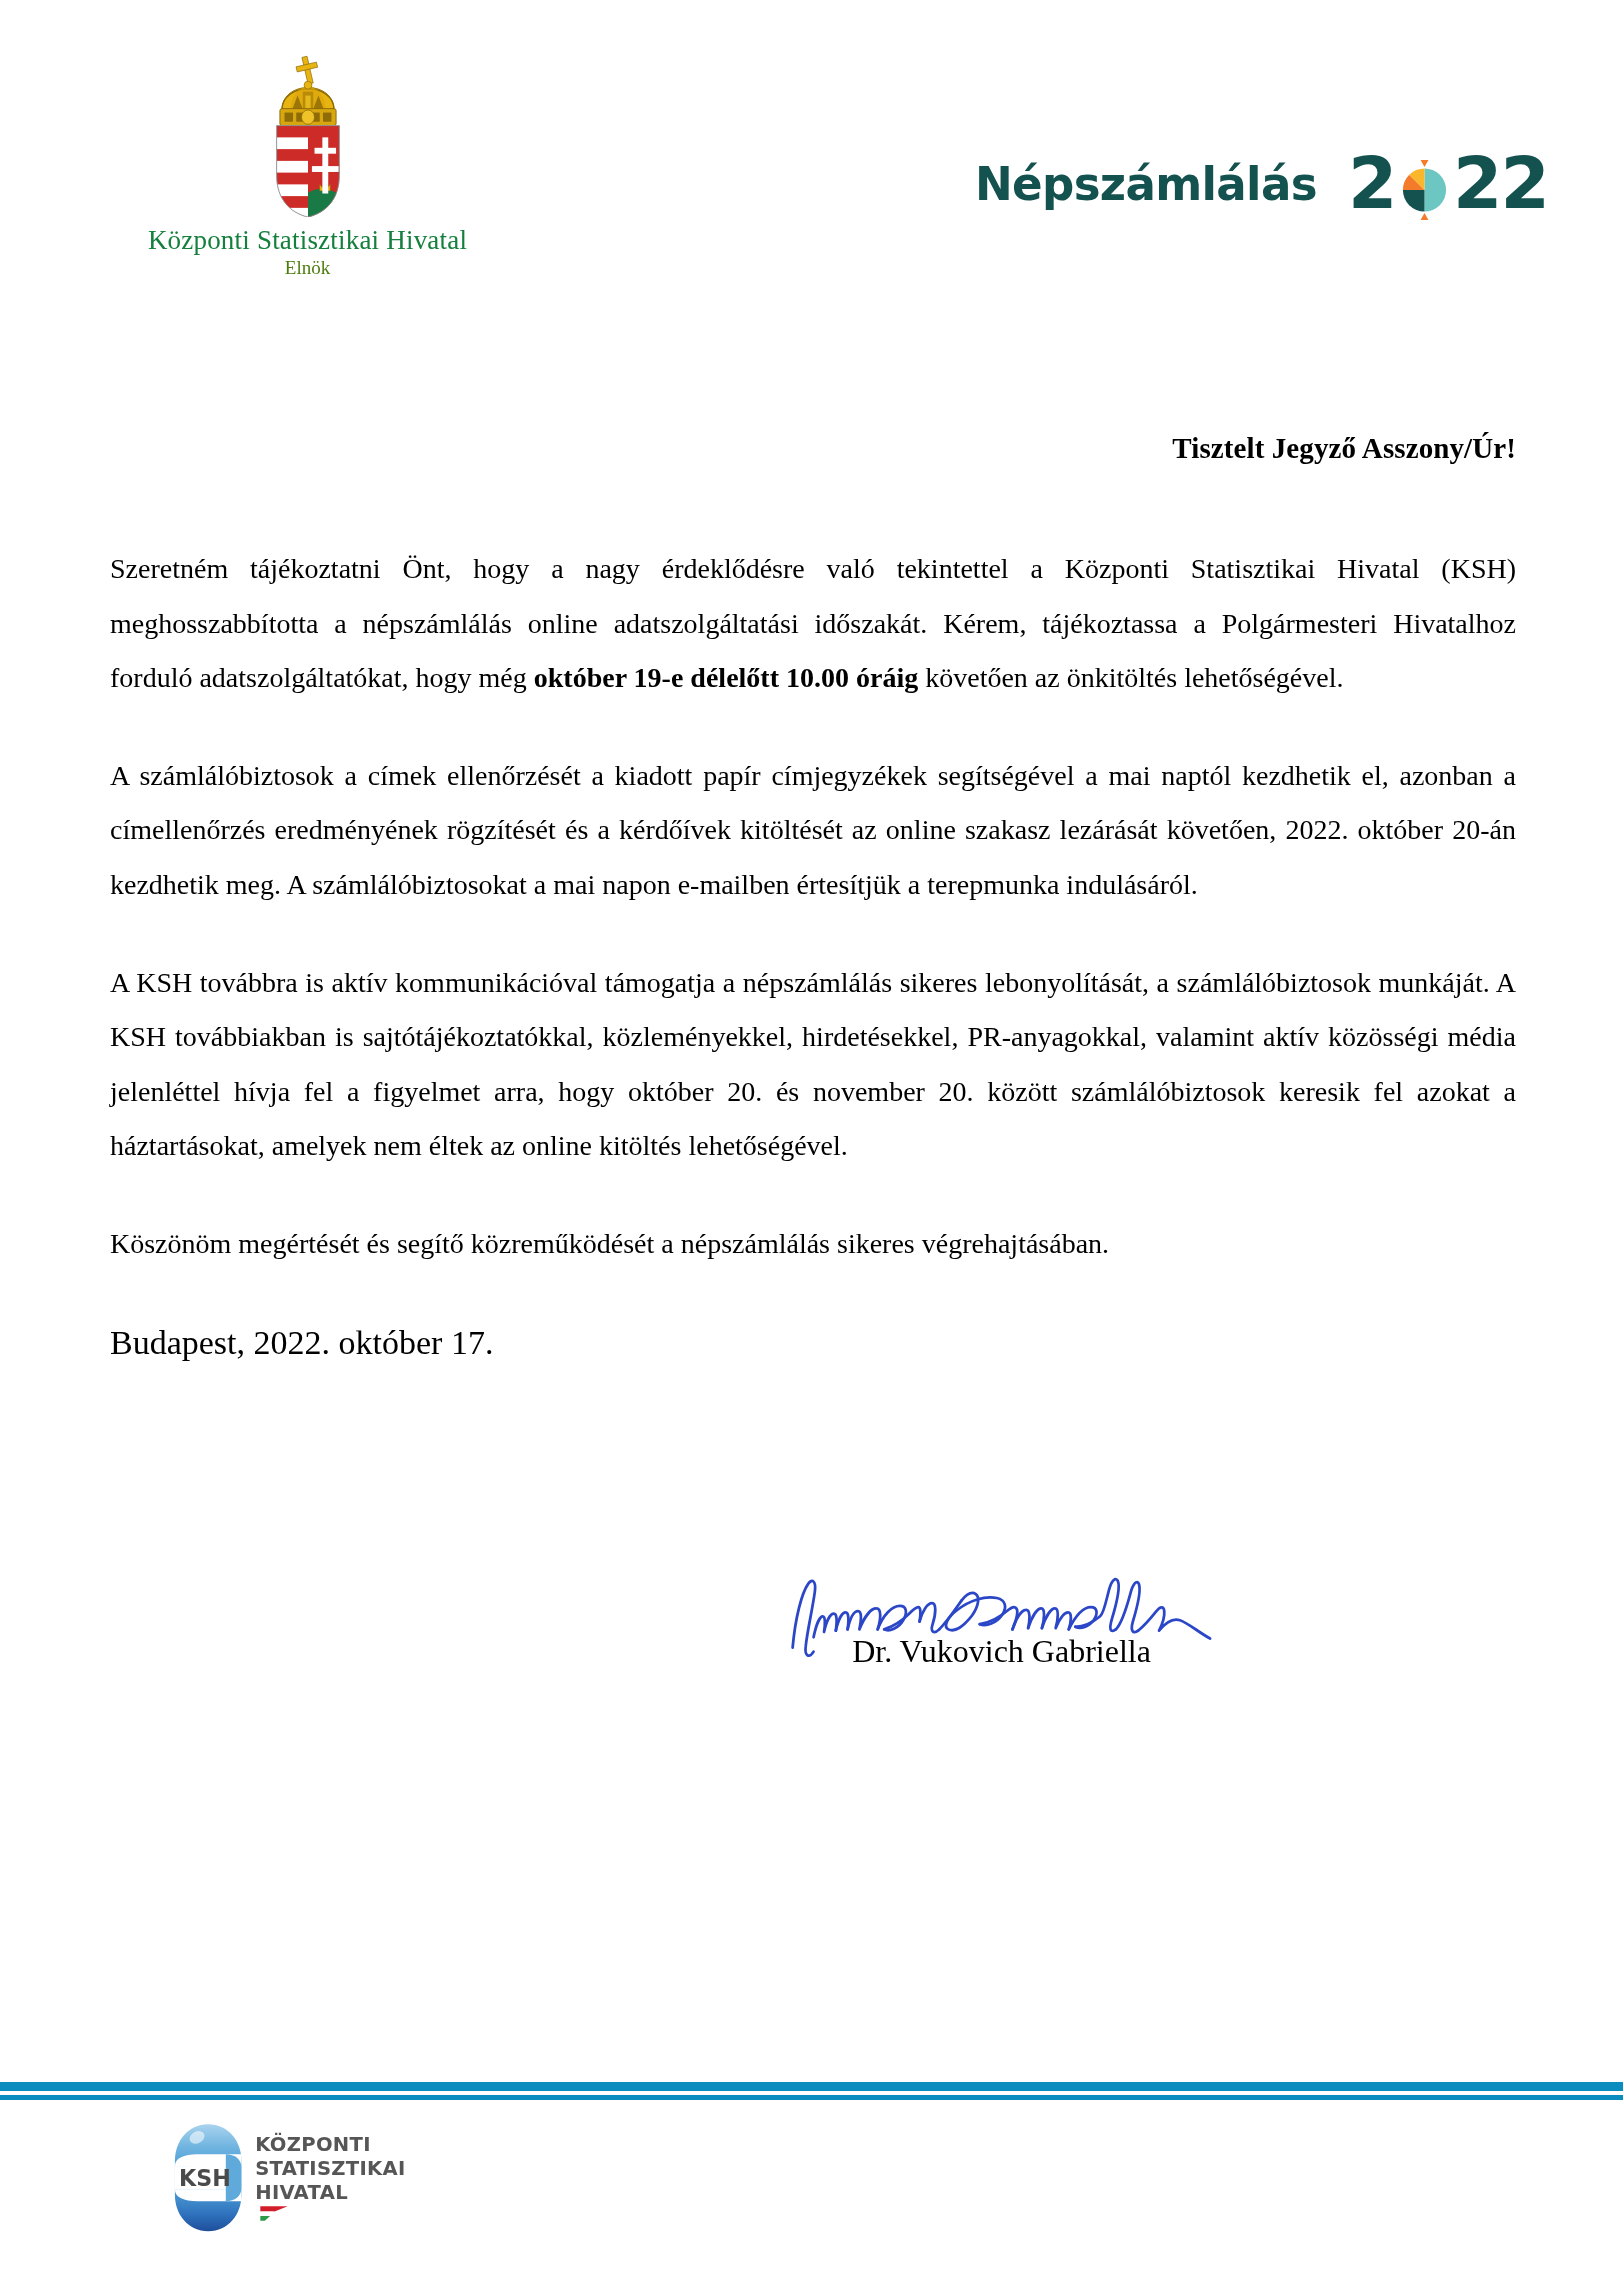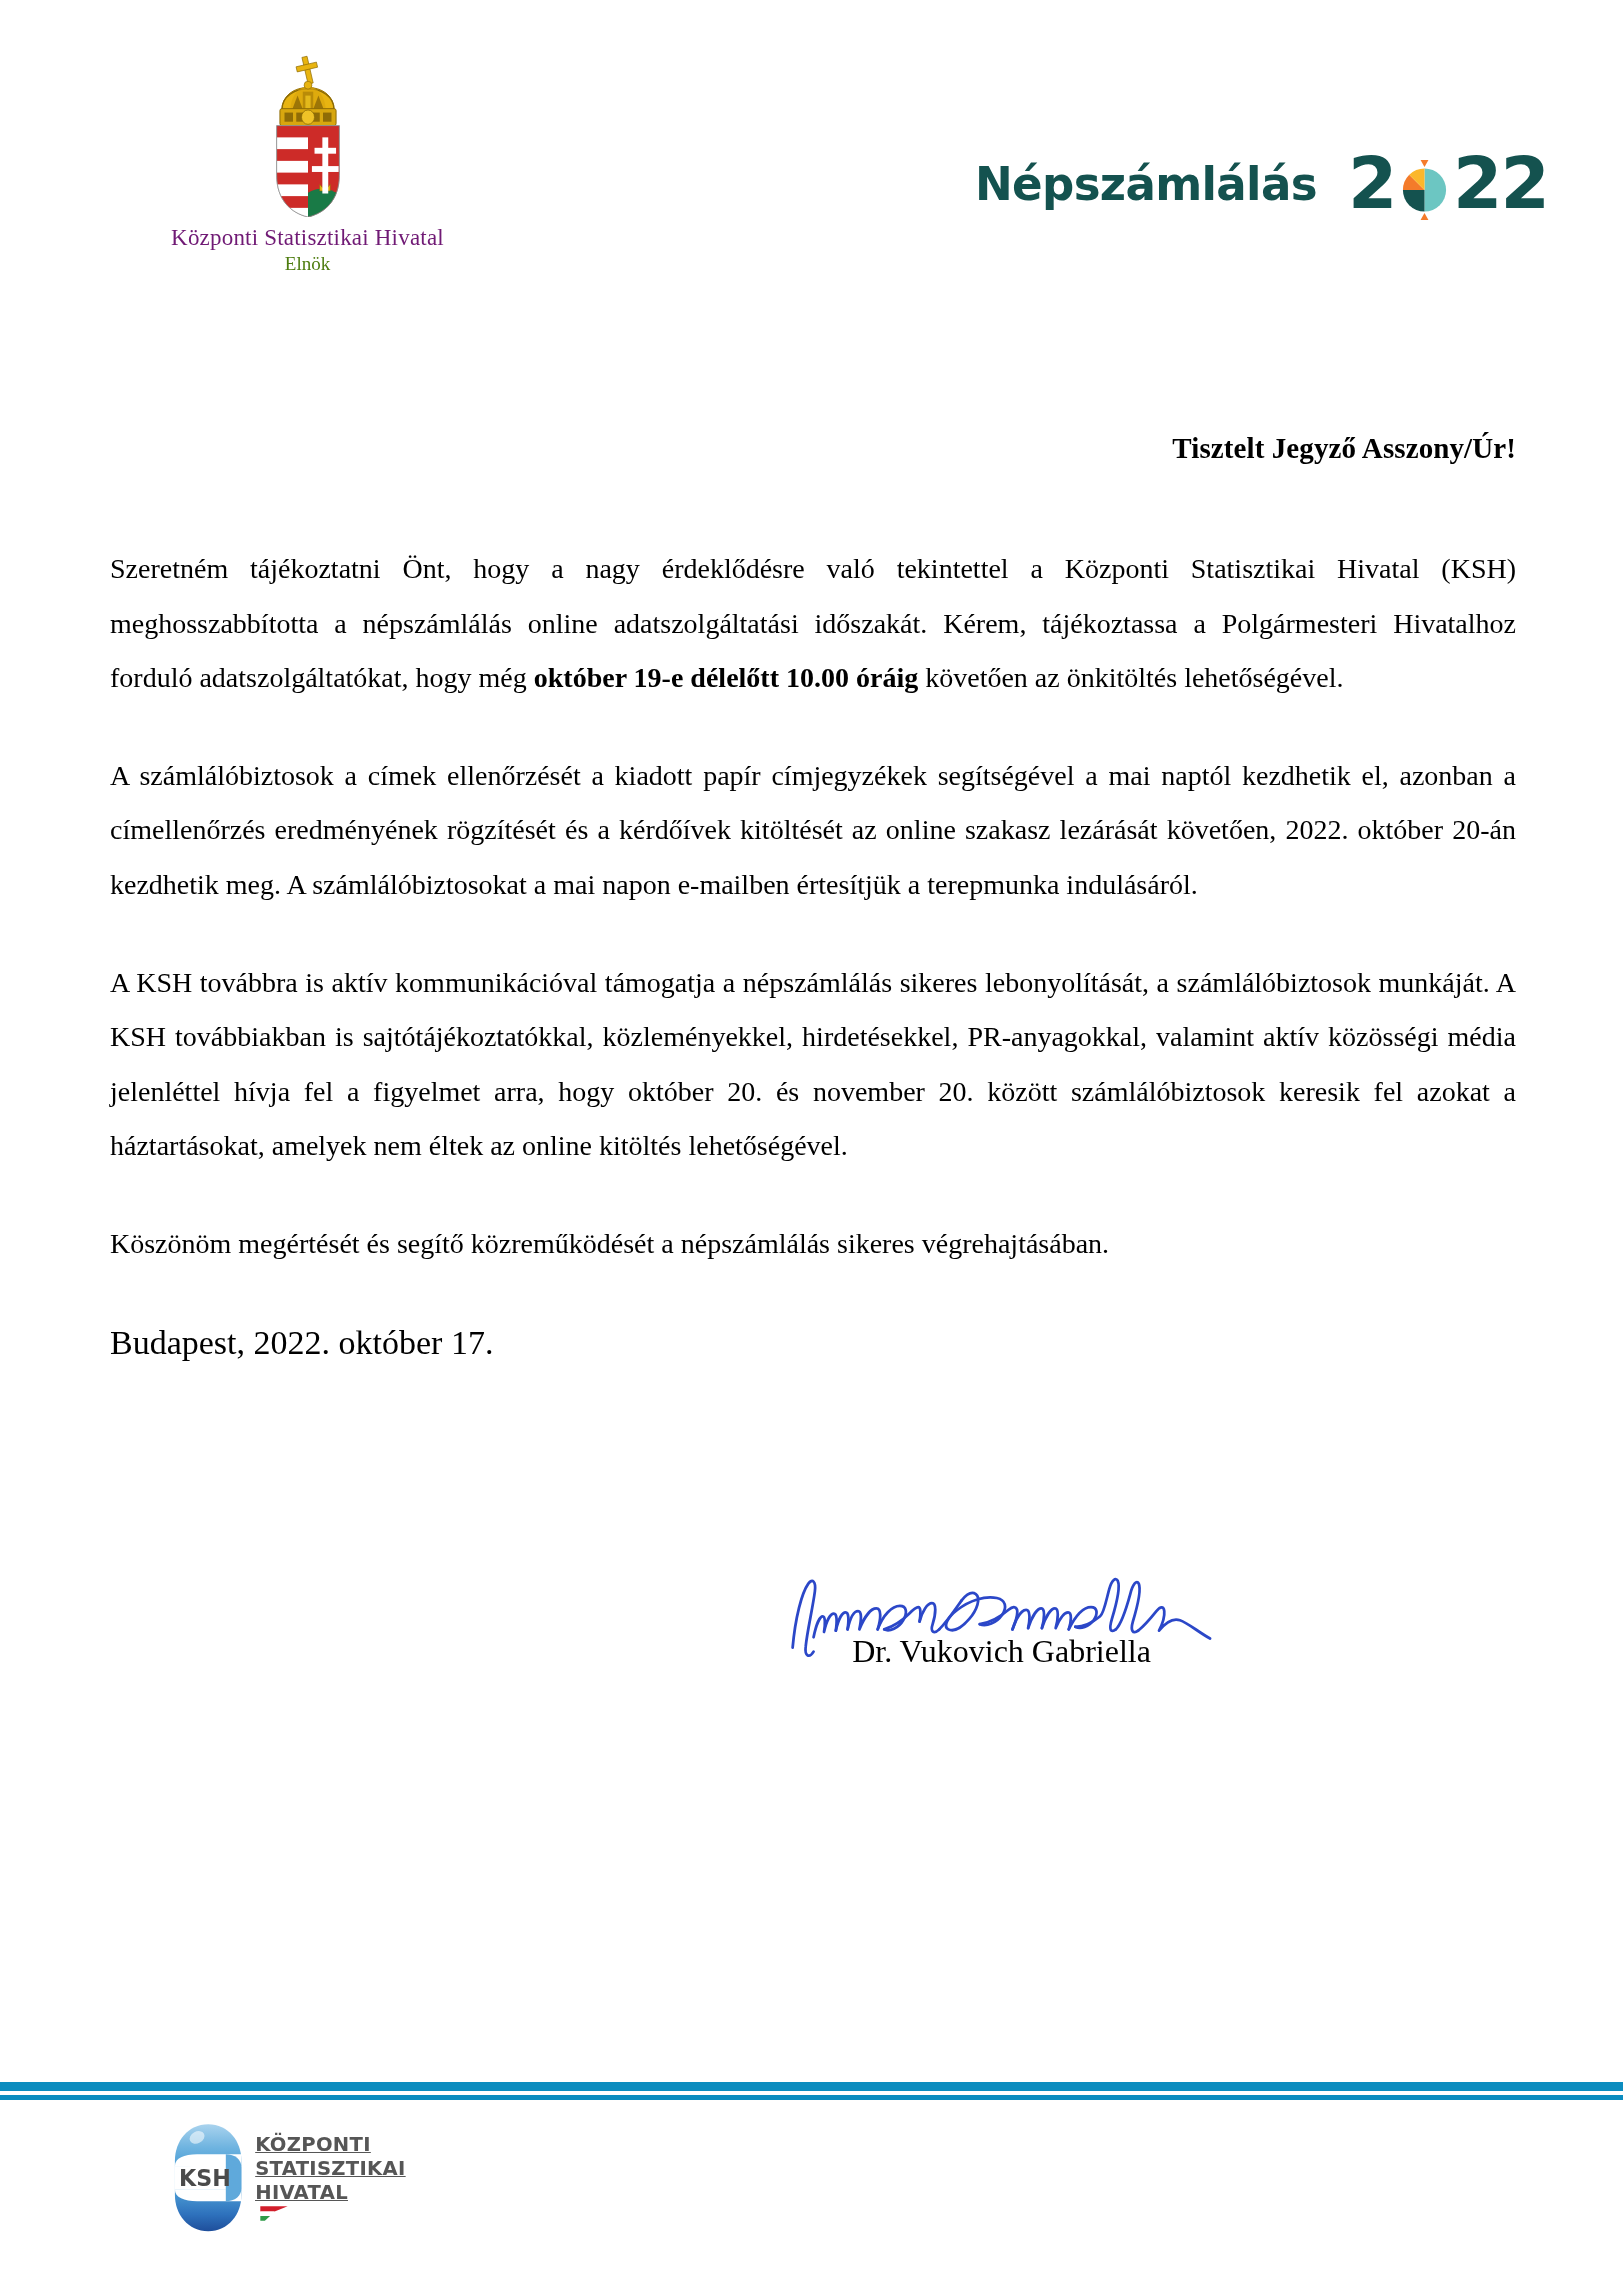--- a/index.html
+++ b/index.html
@@ -36,23 +36,23 @@
   .crest {
     width: 92px;
     height: 171px;
     margin: 0 auto;
     position: relative;
   }
   .crest svg { display: block; width: 92px; height: 171px; }
 
   .org-name {
     font-family: "Liberation Serif", "DejaVu Serif", serif;
-    font-size: 23px;
+    font-size: 27px;
     line-height: 1.22;
-    color: #701a75;
+    color: #15803d;
     margin-top: 6.5px;
     letter-spacing: 0.2px;
   }
   .org-role {
     font-family: "Liberation Serif", "DejaVu Serif", serif;
     font-size: 19px;
     line-height: 1.22;
     color: #4d7c0f;
   }
 
@@ -209,21 +209,21 @@
   .ksh-words {
     margin-left: 9.2px;
     font-family: "DejaVu Sans", "Liberation Sans", sans-serif;
     font-weight: bold;
     font-size: 19.6px;
     line-height: 1.22;
     color: #565656;
     letter-spacing: 0.3px;
     position: relative;
   }
-  .ksh-words span { display: block; text-decoration: underline; }
+  .ksh-words span { display: block; }
   .ksh-flag {
     display: inline-block;
     width: 30px;
     height: 17px;
     vertical-align: -2.6px;
     margin-left: 3.9px;
   }
   .ksh-flag svg { display:block; }
 </style>
 </head>

